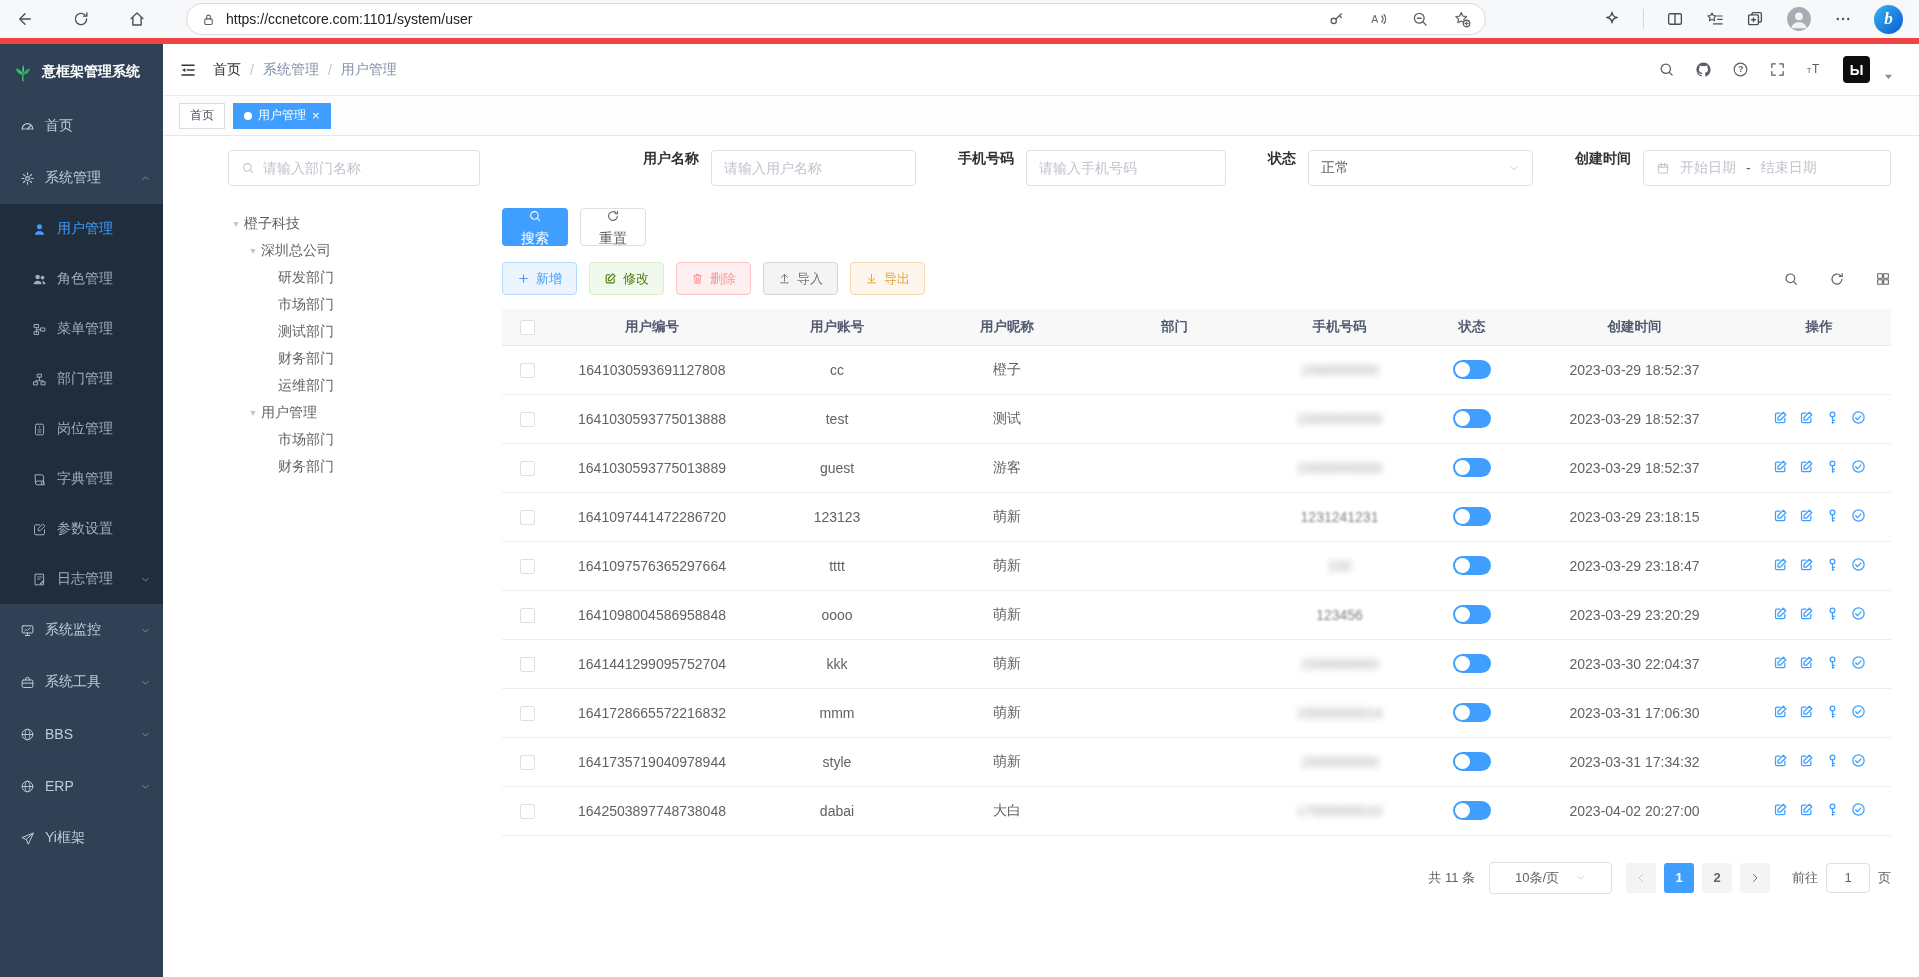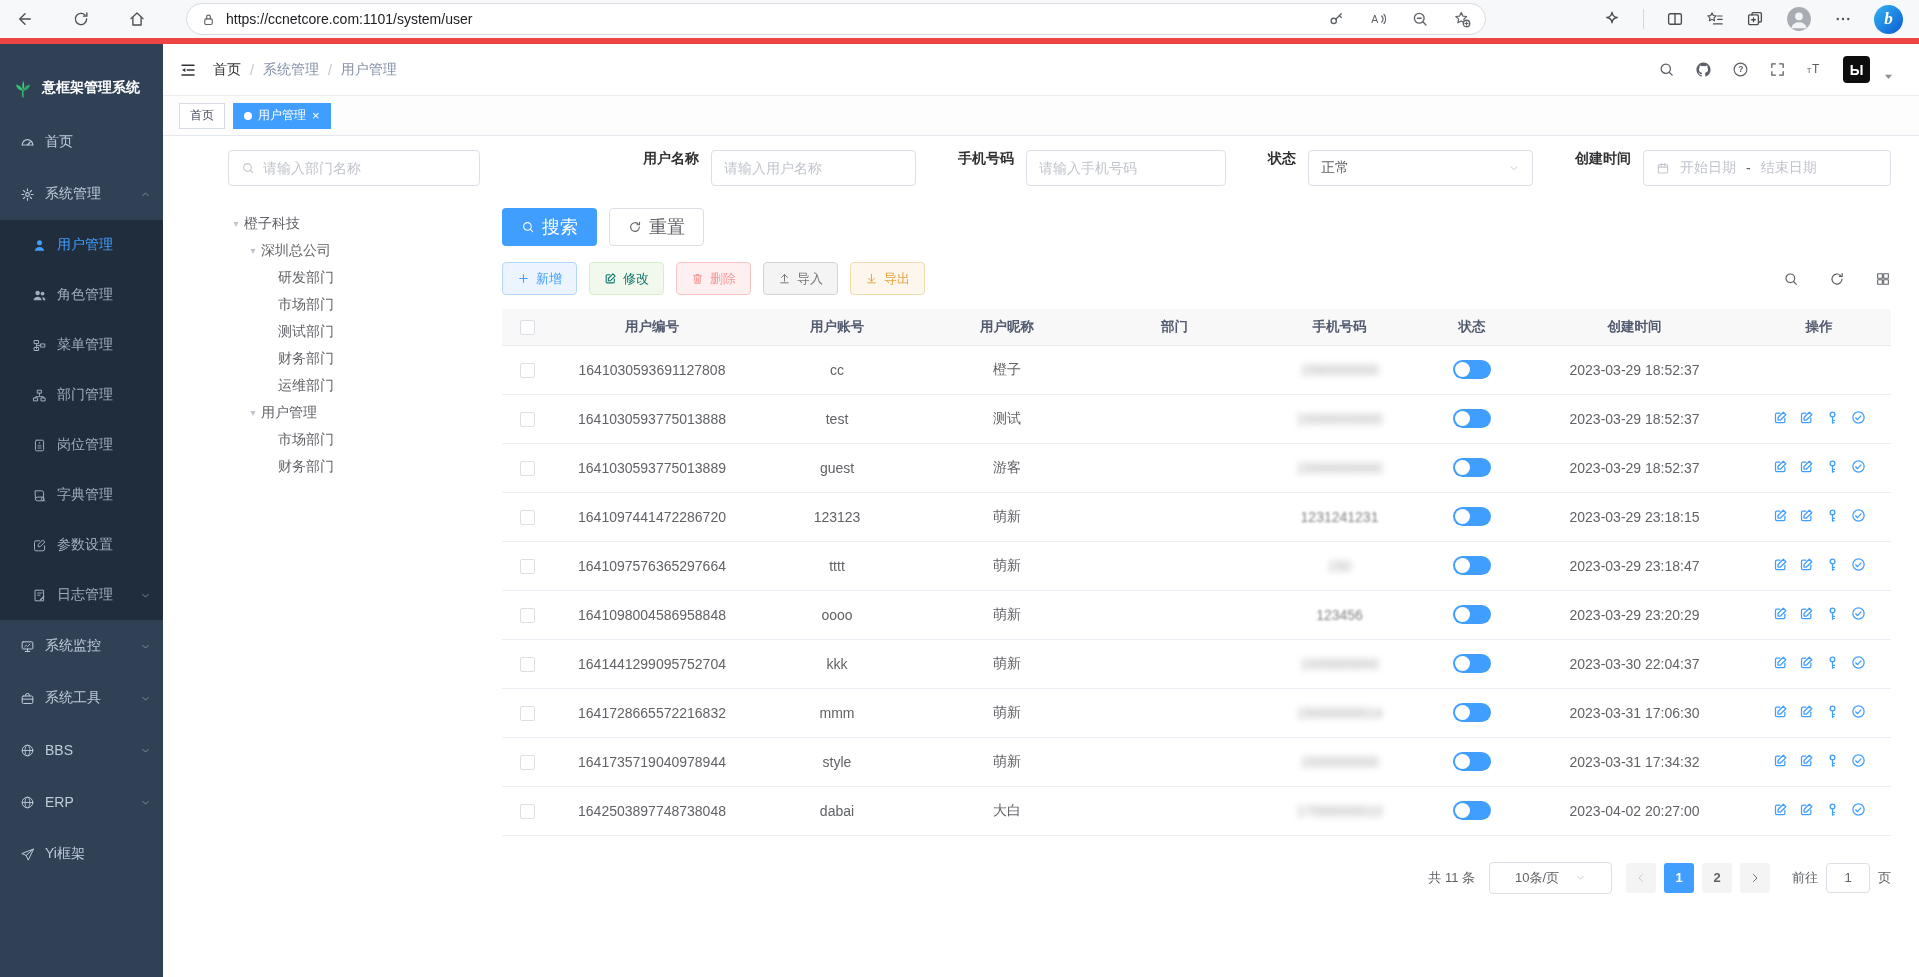--- a/index.html
+++ b/index.html
@@ -23,21 +23,21 @@
   .avatar-circle { width:26px; height:26px; border-radius:50%; overflow:hidden; }
   .copilot { width:29px; height:29px; border-radius:50%;
     background:linear-gradient(135deg,#34b4f2,#0b5bd3); color:#fff; font-weight:bold;
     font-style:italic; display:flex; align-items:center; justify-content:center;
     font-size:17px; font-family:"Liberation Serif",serif; }
 
   
   .app { display:flex; height:933px; }
   .sidebar { width:163px; flex-shrink:0; background:#304156; color:#bfcbd9; }
   .logo-row { height:56px; display:flex; align-items:center; gap:8px; padding:0 12px;
-    color:#fff; font-weight:bold; font-size:14px;margin-top:16px; }
+    color:#fff; font-weight:bold; font-size:14px; }
   .logo-row .ic { width:22px; height:22px; }
   .side-item { height:52px; display:flex; align-items:center; gap:10px;
     padding:0 12px 0 20px; font-size:14px; cursor:pointer; }
   .side-item .s-icon { width:15px; height:15px; flex-shrink:0; }
   .side-item .s-icon svg { width:100%; height:100%; }
   .submenu { background:#1f2d3d; }
   .submenu .side-item { height:50px; padding-left:32px; color:#a3adbb; }
   .side-item.active { color:#409eff; }
   .side-item .arrow { margin-left:auto; width:11px; height:11px; color:#8d9aa8; }
   .side-item .arrow svg { width:100%; height:100%; }
@@ -86,32 +86,32 @@
   input.box::placeholder { color:#c0c4cc; }
   .f-select { width:225px; display:flex; align-items:center; justify-content:space-between;
     padding:0 12px; cursor:pointer; }
   .f-select .chev { width:12px; height:12px; color:#c0c4cc; }
   .f-date { width:248px; display:flex; align-items:center; gap:10px; padding:12px 12px;
     color:#c0c4cc; }
   .f-date .ic { width:14px; height:14px; }
   .f-date .dsep { color:#606266; }
 
   .btn-row { margin-top:22px; display:flex; gap:12px; }
-  .btn { height:38px; border-radius:4px; padding:0 18px; font-size:18px; cursor:pointer;
-    display:inline-flex; align-items:center; gap:7px; border:1px solid transparent; }
+  .btn { height:38px; border-radius:4px; padding:0 18px; font-size:14px; cursor:pointer;
+    display:inline-flex; align-items:center; gap:7px; border:1px solid transparent;flex-direction:column; }
   .btn .ic { width:14px; height:14px; }
   .btn-primary { background:#409eff; color:#fff; }
   .btn-plain { background:#fff; border-color:#dcdfe6; color:#606266; }
 
   .toolbar { margin-top:16px; display:flex; align-items:center; gap:12px; }
   .tbtn { height:33px; padding:0 14px; border-radius:4px; font-size:13px; cursor:pointer;
     display:inline-flex; align-items:center; gap:6px; border:1px solid; }
   .tbtn .ic { width:13px; height:13px; }
   .tbtn-add { background:#ecf5ff; border-color:#b3d8ff; color:#409eff;align-items:center; }
-  .tbtn-edit { background:#f0f9eb; border-color:#d8eec7; color:#0f766e; }
+  .tbtn-edit { background:#f0f9eb; border-color:#d8eec7; color:#4d7c0f; }
   .tbtn-del { background:#fef0f0; border-color:#fbc4c4; color:#f89898; }
   .tbtn-imp { background:#f4f4f5; border-color:#d3d4d6; color:#73767a; }
   .tbtn-exp { background:#fdf6ec; border-color:#f5dab1; color:#e6a23c; }
   .tool-icons { margin-left:auto; display:flex; align-items:center; gap:30px; color:#5f6368; }
   .tool-icons .ic { width:16px; height:16px; cursor:pointer; }
 
   table.users { margin-top:14px; width:100%; border-collapse:collapse; table-layout:fixed;
     font-size:14px; color:#606266; }
   table.users th { background:#f8f8f9; color:#515a6e; font-weight:bold; height:36px;
     font-size:13.5px; border-bottom:1px solid #e8eaec; text-align:center; }

